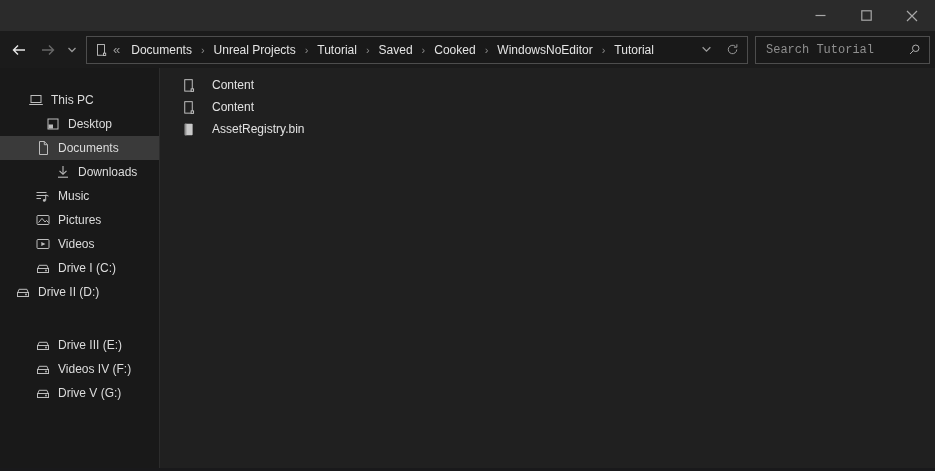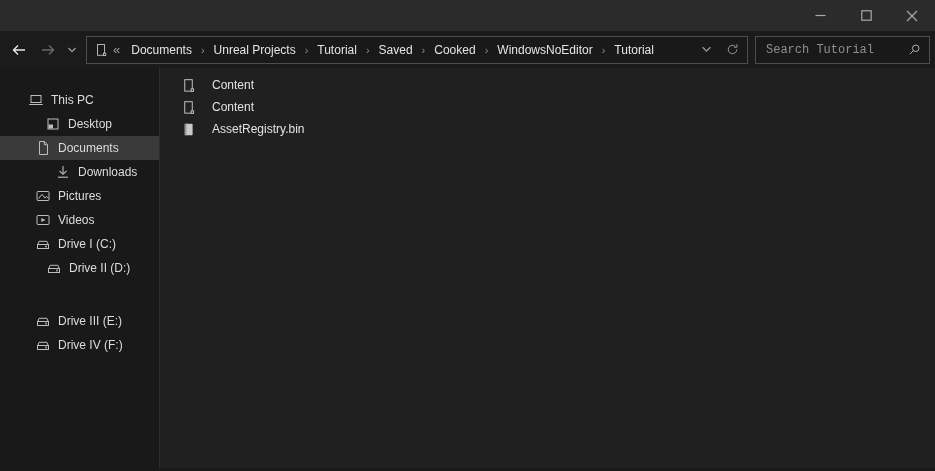--- a/index.html
+++ b/index.html
@@ -191,20 +191,30 @@
               <path d="M8 2v8" stroke="currentColor" stroke-width="1.1" fill="none"></path>
               <path d="M4.5 6.8L8 10.3l3.5-3.5" stroke="currentColor" stroke-width="1.1" fill="none"></path>
               <path d="M3 13.2h10" stroke="currentColor" stroke-width="1.1" fill="none"></path>
             </svg>
           </span>
           <span>Downloads</span>
         </div>
         <div class="side-row" style="padding-left: 35px;">
           <span class="icon">
             <svg width="16" height="16" viewBox="0 0 16 16">
+              <path d="M1.5 4.5h10M1.5 7.5h10M1.5 10.5h4.5" stroke="currentColor" stroke-width="1" fill="none"></path>
+              <circle cx="9.3" cy="12.4" r="1.4" fill="currentColor"></circle>
+              <path d="M10.7 12.4V6.9l2.8 1.2" stroke="currentColor" stroke-width="1" fill="none"></path>
+            </svg>
+          </span>
+          <span>Music</span>
+        </div>
+        <div class="side-row" style="padding-left: 35px;">
+          <span class="icon">
+            <svg width="16" height="16" viewBox="0 0 16 16">
               <rect x="2" y="3.5" width="12" height="9" rx="1" stroke="currentColor" stroke-width="1" fill="none"></rect>
               <path d="M3.5 10.6L7 6.4l3 3.6 1.6-1.6 1.9 2.2" stroke="currentColor" stroke-width="1" fill="none"></path>
             </svg>
           </span>
           <span>Pictures</span>
         </div>
         <div class="side-row" style="padding-left: 35px;">
           <span class="icon">
             <svg width="16" height="16" viewBox="0 0 16 16">
               <rect x="2" y="3.5" width="12" height="9" rx="1" stroke="currentColor" stroke-width="1" fill="none"></rect>
@@ -216,21 +226,21 @@
         <div class="side-row" style="padding-left: 35px;">
           <span class="icon">
             <svg width="16" height="16" viewBox="0 0 16 16">
               <path d="M2.8 8.5l1.3-3.2h7.8l1.3 3.2" stroke="currentColor" stroke-width="1" fill="none"></path>
               <rect x="2.5" y="8.5" width="11" height="4" stroke="currentColor" stroke-width="1" fill="none"></rect>
               <circle cx="11" cy="10.5" r="0.9" fill="currentColor"></circle>
             </svg>
           </span>
           <span>Drive I (C:)</span>
         </div>
-        <div class="side-row" style="padding-left: 46px;">
+        <div class="side-row" style="padding-left: 15px;">
           <span class="icon">
             <svg width="16" height="16" viewBox="0 0 16 16">
               <path d="M2.8 8.5l1.3-3.2h7.8l1.3 3.2" stroke="currentColor" stroke-width="1" fill="none"></path>
               <rect x="2.5" y="8.5" width="11" height="4" stroke="currentColor" stroke-width="1" fill="none"></rect>
               <circle cx="11" cy="10.5" r="0.9" fill="currentColor"></circle>
             </svg>
           </span>
           <span>Drive II (D:)</span>
         </div>
         <div class="side-row" style="padding-left: 35px; margin-top: 29px;">
@@ -244,21 +254,31 @@
           <span>Drive III (E:)</span>
         </div>
         <div class="side-row" style="padding-left: 35px;">
           <span class="icon">
             <svg width="16" height="16" viewBox="0 0 16 16">
               <path d="M2.8 8.5l1.3-3.2h7.8l1.3 3.2" stroke="currentColor" stroke-width="1" fill="none"></path>
               <rect x="2.5" y="8.5" width="11" height="4" stroke="currentColor" stroke-width="1" fill="none"></rect>
               <circle cx="11" cy="10.5" r="0.9" fill="currentColor"></circle>
             </svg>
           </span>
-          <span>Drive IV (F:)</span>
+          <span>Videos IV (F:)</span>
+        </div>
+        <div class="side-row" style="padding-left: 35px;">
+          <span class="icon">
+            <svg width="16" height="16" viewBox="0 0 16 16">
+              <path d="M2.8 8.5l1.3-3.2h7.8l1.3 3.2" stroke="currentColor" stroke-width="1" fill="none"></path>
+              <rect x="2.5" y="8.5" width="11" height="4" stroke="currentColor" stroke-width="1" fill="none"></rect>
+              <circle cx="11" cy="10.5" r="0.9" fill="currentColor"></circle>
+            </svg>
+          </span>
+          <span>Drive V (G:)</span>
         </div>
       </div>
     <div class="content" id="content">
         <div class="file-row">
           <span class="icon">
             <svg width="15" height="15" viewBox="0 0 16 16">
               <rect x="4" y="1.8" width="8" height="12.2" stroke="currentColor" stroke-width="1" fill="none"></rect>
               <rect x="10.8" y="11.6" width="2.6" height="2.6" stroke="currentColor" stroke-width="1" fill="#202020"></rect>
             </svg>
           </span>

